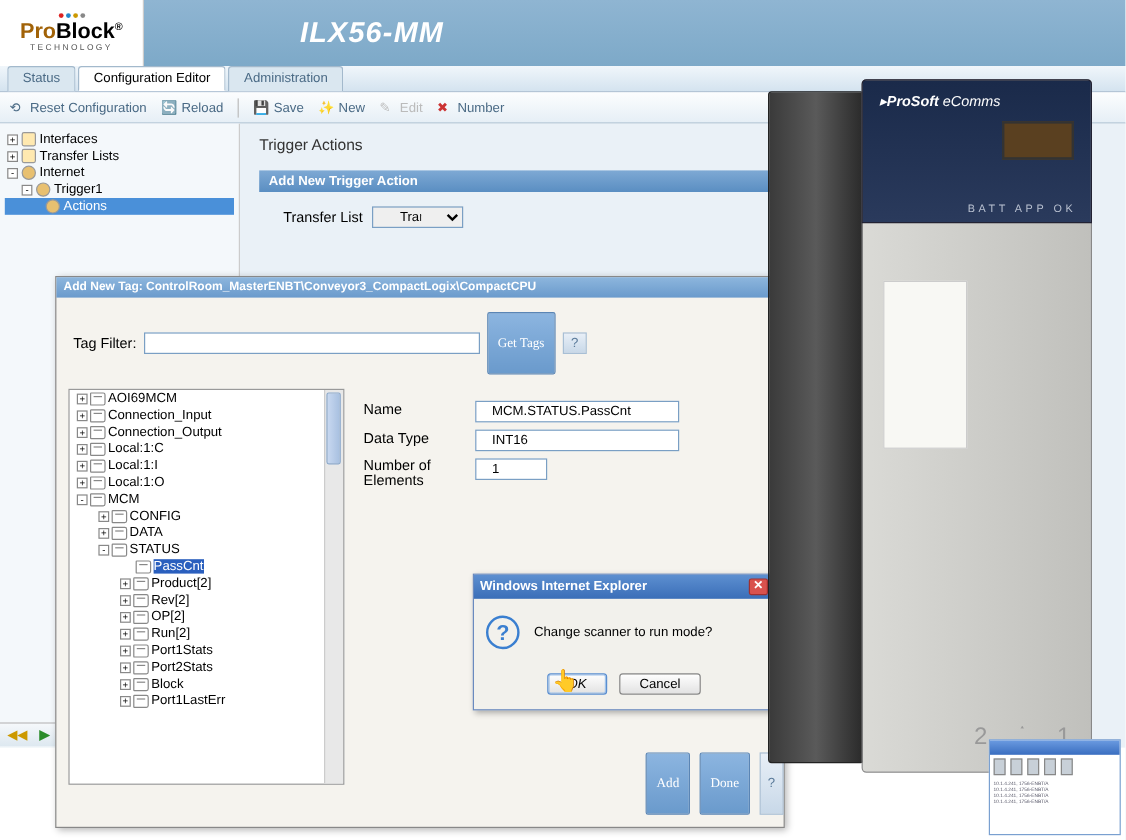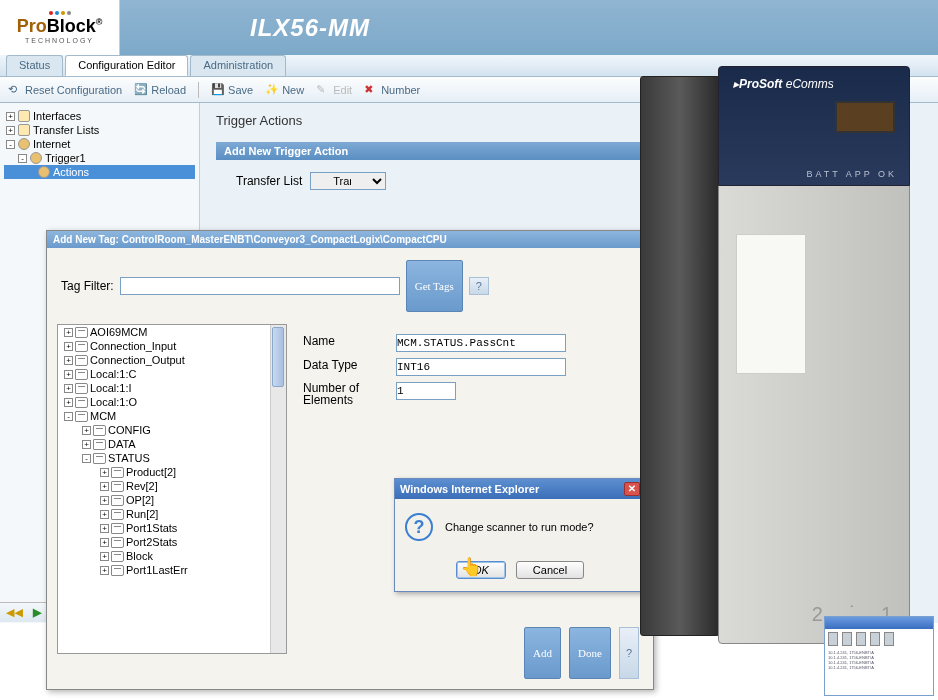--- a/index.html
+++ b/index.html
@@ -72,24 +72,24 @@
 .tag-tree .scroll-thumb{position:absolute;right:2px;top:2px;width:12px;height:60px;background:linear-gradient(to right,#c8d8f0,#a8c0e0);border:1px solid #8aa8cc;border-radius:2px;}
 .tt-node{font-size:11px;padding:1px 2px;white-space:nowrap;display:flex;align-items:center;gap:2px;}
 .tt-node .pm{width:9px;height:9px;border:1px solid #888;font-size:8px;line-height:7px;text-align:center;background:#fff;display:inline-block;}
 .tt-node .fico{width:13px;height:11px;background:#fff;border:1px solid #888;border-radius:1px 2px 2px 1px;display:inline-block;position:relative;}
 .tt-node .fico::before{content:"";position:absolute;left:2px;top:2px;right:2px;height:1px;background:#888;}
 .tt-sel{background:#2a5fbe;color:#fff;}
 
 .tag-props { flex:1; padding:4px 10px;}
 .prop-row{display:flex;align-items:flex-start;margin:6px 0;font-size:12px;gap:8px;}
 .prop-row label{width:85px;}
-.prop-row input{border:1px solid #7a9fc4;padding:2px 0;font-size:11px;width:170px;font-family:Liberation Mono, monospace;}
+.prop-row input{border:1px solid #7a9fc4;padding:2px 13px;font-size:11px;width:170px;}
 .prop-row .spinner{width:60px;}
 
-.dlg-buttons{position:absolute;bottom:10px;right:14px;display:flex;gap:8px;justify-content:flex-end;}
+.dlg-buttons{position:absolute;bottom:10px;right:0;display:flex;gap:8px;justify-content:flex-end;}
 
 
 .ie-dialog{position:absolute;left:394px;top:478px;width:252px;background:#f2f1ec;border:1px solid #6a8abf;box-shadow:2px 2px 5px rgba(0,0,0,.3);}
 .ie-titlebar{background:linear-gradient(to bottom,#5d8fd0,#3a6eb8);color:#fff;font-size:11px;font-weight:bold;padding:3px 5px;display:flex;justify-content:space-between;align-items:center;}
 .ie-close{width:16px;height:14px;background:#d9524e;border:1px solid #a03030;color:#fff;font-size:10px;text-align:center;line-height:12px;border-radius:2px;cursor:pointer;}
 .ie-body{padding:14px 10px;display:flex;gap:12px;align-items:center;font-size:11px;}
 .ie-qicon{width:28px;height:28px;border:2px solid #3a7fd0;border-radius:50%;color:#3a7fd0;font-size:18px;font-weight:bold;text-align:center;line-height:24px;}
 .ie-buttons{display:flex;justify-content:center;gap:10px;padding:6px 0 12px;}
 .ie-btn{border:1px solid #888;background:linear-gradient(to bottom,#fefefe,#e2e2e2);padding:2px 16px;font-size:11px;border-radius:3px;cursor:pointer;}
 .ie-btn.focus{border:1px solid #5a8ed0;box-shadow:0 0 0 1px #9ec2ea inset;font-style:italic;}
@@ -224,20 +224,25 @@
           <div class="tt-node" style="padding-left: 6px;"><span class="pm">+</span><span class="fico"></span>AOI69MCM</div>
           <div class="tt-node" style="padding-left: 6px;"><span class="pm">+</span><span class="fico"></span>Connection_Input</div>
           <div class="tt-node" style="padding-left: 6px;"><span class="pm">+</span><span class="fico"></span>Connection_Output</div>
           <div class="tt-node" style="padding-left: 6px;"><span class="pm">+</span><span class="fico"></span>Local:1:C</div>
           <div class="tt-node" style="padding-left: 6px;"><span class="pm">+</span><span class="fico"></span>Local:1:I</div>
           <div class="tt-node" style="padding-left: 6px;"><span class="pm">+</span><span class="fico"></span>Local:1:O</div>
           <div class="tt-node" style="padding-left: 6px;"><span class="pm">-</span><span class="fico"></span>MCM</div>
           <div class="tt-node" style="padding-left: 24px;"><span class="pm">+</span><span class="fico"></span>CONFIG</div>
           <div class="tt-node" style="padding-left: 24px;"><span class="pm">+</span><span class="fico"></span>DATA</div>
           <div class="tt-node" style="padding-left: 24px;"><span class="pm">-</span><span class="fico"></span>STATUS</div>
+          <div class="tt-node" style="padding-left: 42px;">
+            <span style="width:11px;display:inline-block"></span>
+            <span class="fico"></span>
+            <span class="tt-sel">PassCnt</span>
+          </div>
           <div class="tt-node" style="padding-left: 42px;"><span class="pm">+</span><span class="fico"></span>Product[2]</div>
           <div class="tt-node" style="padding-left: 42px;"><span class="pm">+</span><span class="fico"></span>Rev[2]</div>
           <div class="tt-node" style="padding-left: 42px;"><span class="pm">+</span><span class="fico"></span>OP[2]</div>
           <div class="tt-node" style="padding-left: 42px;"><span class="pm">+</span><span class="fico"></span>Run[2]</div>
           <div class="tt-node" style="padding-left: 42px;"><span class="pm">+</span><span class="fico"></span>Port1Stats</div>
           <div class="tt-node" style="padding-left: 42px;"><span class="pm">+</span><span class="fico"></span>Port2Stats</div>
           <div class="tt-node" style="padding-left: 42px;"><span class="pm">+</span><span class="fico"></span>Block</div>
           <div class="tt-node" style="padding-left: 42px;"><span class="pm">+</span><span class="fico"></span>Port1LastErr</div>
         </div>
       <div class="scroll-track">

